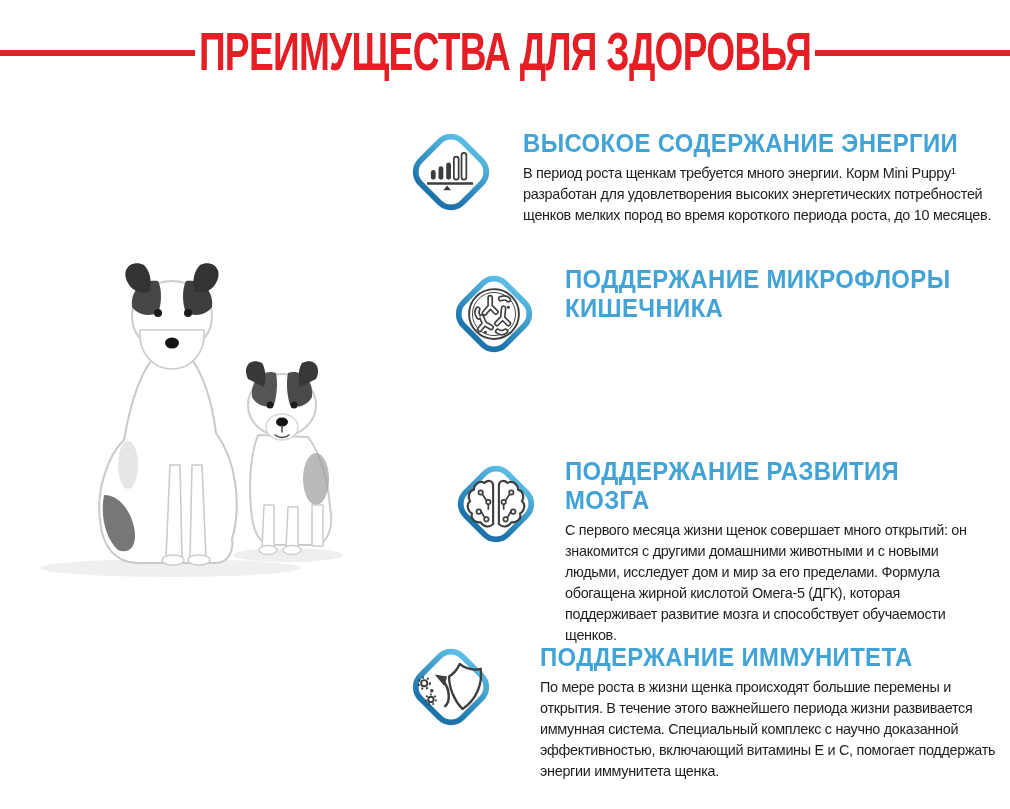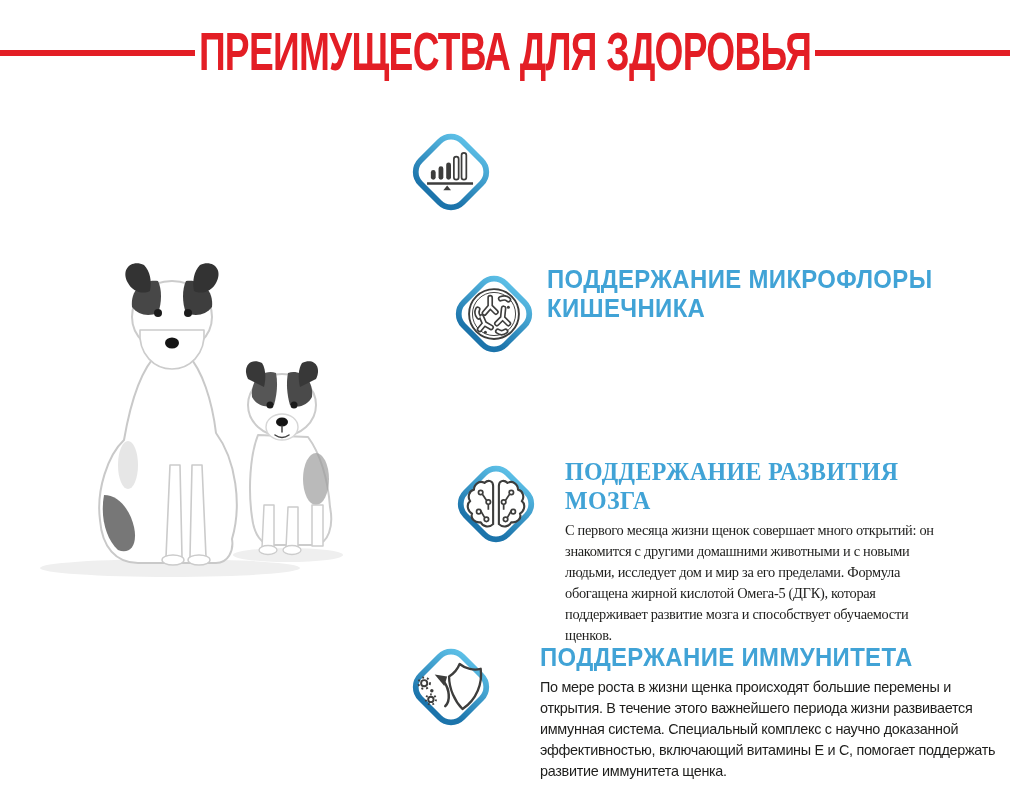--- a/index.html
+++ b/index.html
@@ -121,20 +121,26 @@
         <rect x="17" y="17" width="62" height="62" rx="17" transform="rotate(45 48 48)" fill="#fff" stroke="url(#g1)" stroke-width="6"></rect>
         <rect x="27" y="46" width="5" height="10" rx="2.5" fill="#3d3d3c"></rect>
         <rect x="35" y="42" width="5" height="14" rx="2.5" fill="#3d3d3c"></rect>
         <rect x="43" y="38" width="5" height="18" rx="2.5" fill="#3d3d3c"></rect>
         <rect x="51" y="32" width="5" height="24" rx="2.5" fill="none" stroke="#3d3d3c" stroke-width="1.8"></rect>
         <rect x="59" y="28" width="5" height="28" rx="2.5" fill="none" stroke="#3d3d3c" stroke-width="1.8"></rect>
         <line x1="23" y1="60" x2="71" y2="60" stroke="#3d3d3c" stroke-width="2.5"></line>
         <path d="M40,67 L44,62 L48,67 Z" fill="#3d3d3c"></path>
       </svg>
     </div>
+    <div class="texts" style="left:523px;top:129px;">
+      <h2>ВЫСОКОЕ СОДЕРЖАНИЕ ЭНЕРГИИ</h2>
+      <p>В период роста щенкам требуется много энергии. Корм Mini Puppy¹
+разработан для удовлетворения высоких энергетических потребностей
+щенков мелких пород во время короткого периода роста, до 10 месяцев.</p>
+    </div>
   </section>
 
   <section class="benefit">
     <div class="icon" style="left:448px;top:268px;">
       <svg viewBox="0 0 96 96" width="92" height="92">
         <defs>
           <linearGradient id="g2" x1="0" y1="0" x2=".25" y2="1">
             <stop offset="0" class="grad-top"></stop>
               <stop offset="1" class="grad-bot"></stop>
           </linearGradient>
@@ -149,21 +155,21 @@
         </defs>
         <rect x="17" y="17" width="62" height="62" rx="17" transform="rotate(45 48 48)" fill="#fff" stroke="url(#g2)" stroke-width="6"></rect>
         <circle cx="48" cy="48" r="26" fill="none" stroke="#3d3d3c" stroke-width="2"></circle>
         <circle cx="48" cy="48" r="22.5" fill="none" stroke="#3d3d3c" stroke-width="1"></circle>
         <use href="#bactPaths" stroke="#3d3d3c" stroke-width="6"></use>
         <use href="#bactPaths" stroke="#ffffff" stroke-width="2.6"></use>
         <circle cx="63" cy="41" r="1.6" fill="#3d3d3c"></circle>
         <circle cx="39" cy="67" r="1.6" fill="#3d3d3c"></circle>
       </svg>
     </div>
-    <div class="texts" style="left:547px;top:265px;text-decoration:underline;">
+    <div class="texts" style="left:565px;top:265px;text-decoration:underline;">
       <h2>ПОДДЕРЖАНИЕ МИКРОФЛОРЫ
 КИШЕЧНИКА</h2>
     </div>
   </section>
 
   <section class="benefit">
     <div class="icon" style="left:450px;top:458px;">
       <svg viewBox="0 0 96 96" width="92" height="92">
         <defs>
             <linearGradient id="g3" x1="0" y1="0" x2=".25" y2="1">
@@ -183,21 +189,21 @@
             <circle cx="38" cy="64" r="2.3"></circle>
           <path d="M34,38 L38,44 M40,49 L40,54 M32,55 L36,62"></path>
           <circle cx="64" cy="36" r="2.3"></circle>
             <circle cx="56" cy="46" r="2.3"></circle>
           <circle cx="66" cy="56" r="2.3"></circle>
             <circle cx="58" cy="64" r="2.3"></circle>
           <path d="M62,38 L58,44 M56,49 L56,54 M64,55 L60,62"></path>
         </g>
       </svg>
     </div>
-    <div class="texts" style="left:565px;top:457px;font-family:Liberation Serif, serif;">
+    <div class="texts" style="left:565px;top:457px;">
       <h2>ПОДДЕРЖАНИЕ РАЗВИТИЯ МОЗГА</h2>
       <p>С первого месяца жизни щенок совершает много открытий: он
 знакомится с другими домашними животными и с новыми
 людьми, исследует дом и мир за его пределами. Формула
 обогащена жирной кислотой Омега-5 (ДГК), которая
 поддерживает развитие мозга и способствует обучаемости
 щенков.</p>
     </div>
   </section>
 
@@ -222,17 +228,17 @@
         </g>
         <circle cx="28" cy="52" r="1.8" fill="#3d3d3c"></circle>
       </svg>
     </div>
     <div class="texts" style="left:540px;top:643px;">
       <h2>ПОДДЕРЖАНИЕ ИММУНИТЕТА</h2>
       <p>По мере роста в жизни щенка происходят большие перемены и
 открытия. В течение этого важнейшего периода жизни развивается
 иммунная система. Специальный комплекс с научно доказанной
 эффективностью, включающий витамины Е и С, помогает поддержать
-развитие иммунитета щенка.</p>
+энергии иммунитета щенка.</p>
     </div>
   </section>
 
 </div>
 
 </body></html>

